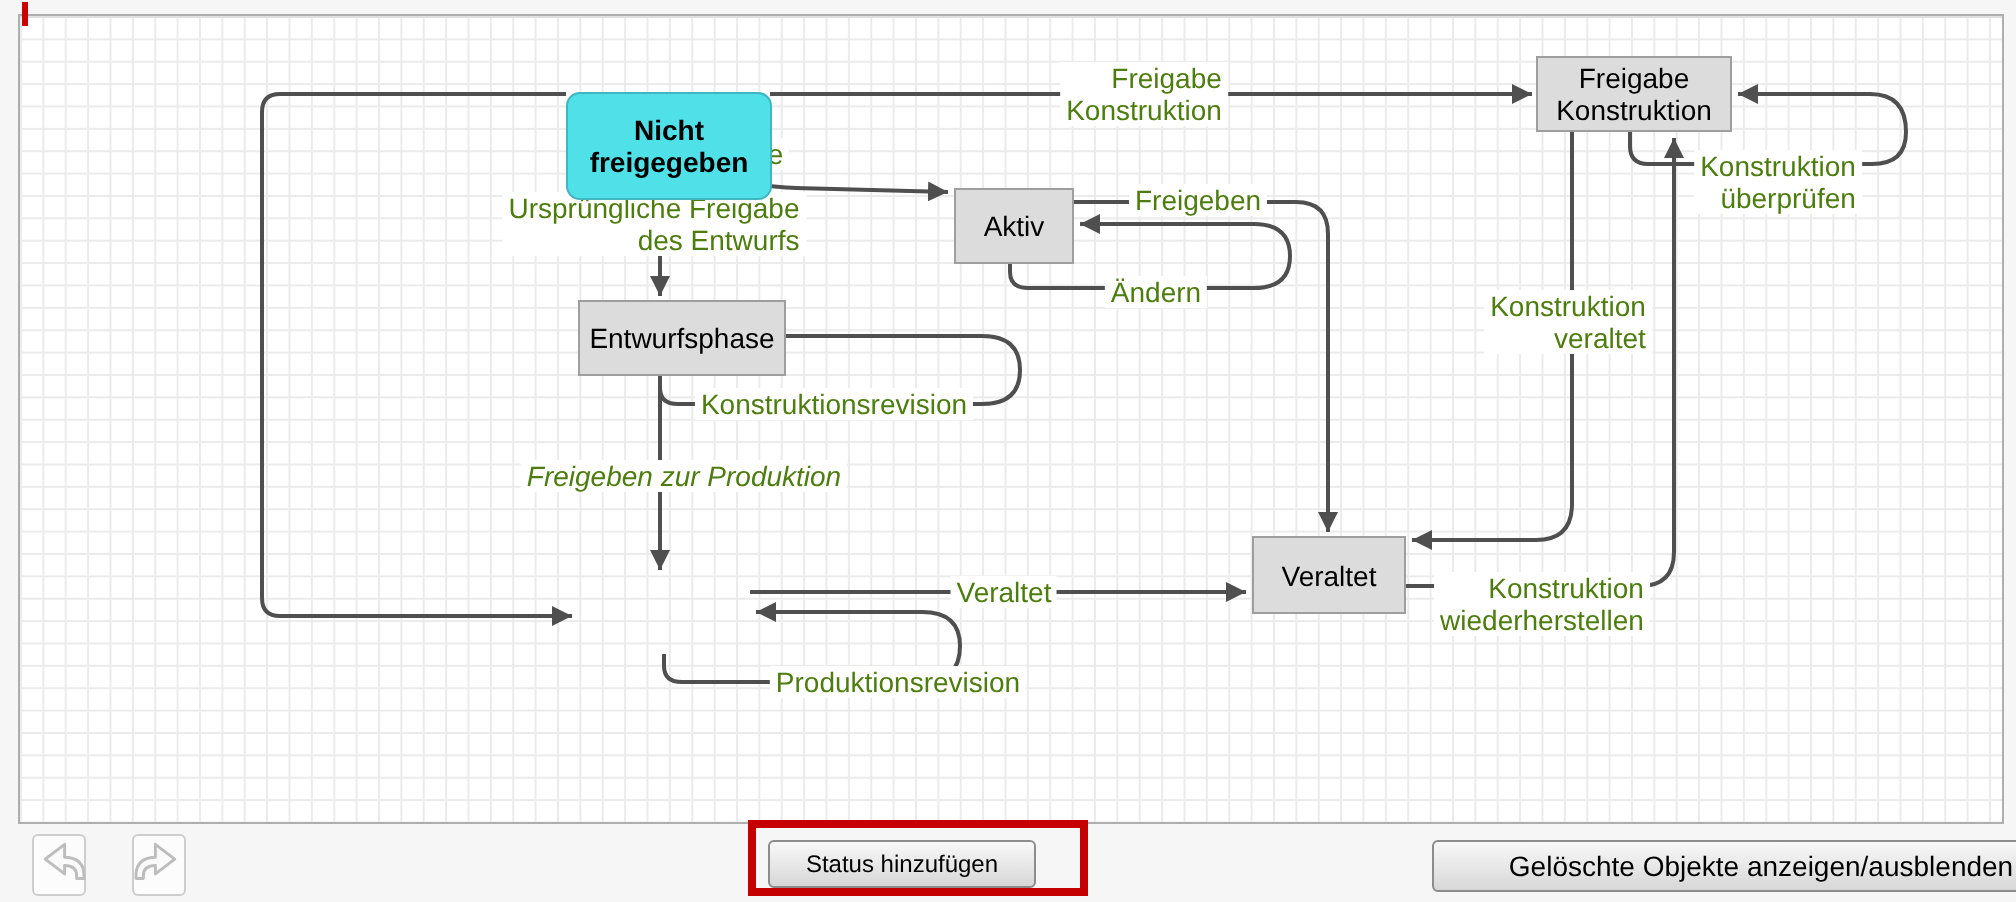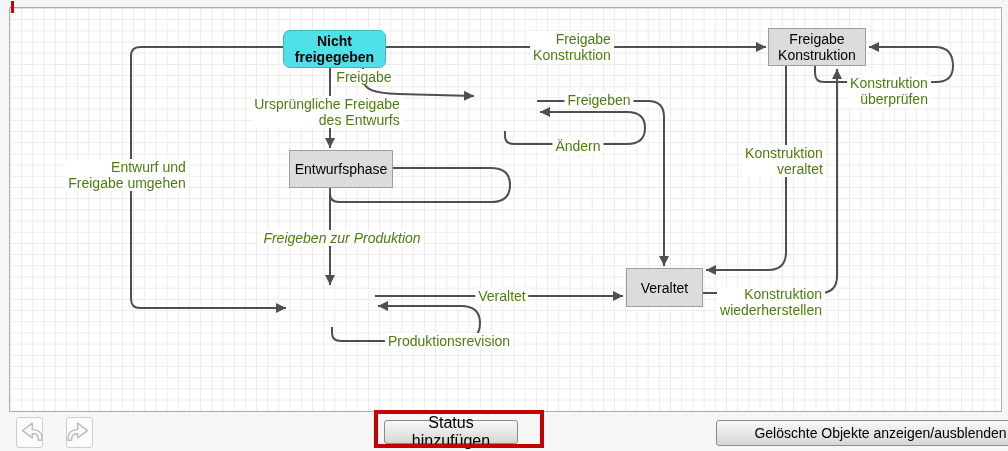--- a/index.html
+++ b/index.html
@@ -12,21 +12,21 @@
   #edges{position:absolute;left:0;top:0;width:1008px;height:451px;z-index:2;}
   #edges path.edge{stroke:#4f4f4f;stroke-width:2;fill:none;}
   .elabel{position:absolute;z-index:3;transform:translate(-50%,-50%);background:#ffffff;
     color:#4d7c0f;font-size:14px;line-height:16px;text-align:right;white-space:pre-line;padding:0 3px;}
   .node{position:absolute;z-index:4;display:flex;align-items:center;justify-content:center;
     text-align:center;box-sizing:border-box;background:#dcdcdc;border:1px solid #9e9e9e;
     color:#000;font-size:14px;line-height:16px;}
   .node.start{background:#4fe0e8;border:1px solid #3fb6c0;border-radius:7px;font-weight:bold;}
   .btn{position:absolute;z-index:4;display:flex;align-items:center;justify-content:center;
     box-sizing:border-box;background:linear-gradient(#f8f8f8,#e6e6e6 55%,#d7d7d7);
-    border:1px solid #8c8c8c;border-radius:3px;color:#000;font-size:16px;cursor:default;}
+    border:1px solid #8c8c8c;border-radius:3px;color:#000;font-size:12px;cursor:default;}
   .iconbtn{position:absolute;z-index:4;display:flex;align-items:center;justify-content:center;
     box-sizing:border-box;width:27px;height:31px;background:#fcfcfc;border:1px solid #cdcdcd;border-radius:3px;}
   #red-box{position:absolute;z-index:5;left:374px;top:410px;width:170px;height:38px;
     box-sizing:border-box;border:4px solid #c40000;}
   #red-tick{position:absolute;z-index:5;left:11px;top:1px;width:3px;height:12px;background:#cb0000;}
 </style>
 </head>
 <body>
 
 <div id="stage">
@@ -56,32 +56,32 @@
 
   <div class="elabel" style="left:572px;top:47px;">Freigabe
 Konstruktion</div>
   <div class="elabel" style="left:364px;top:77px;">Freigabe</div>
   <div class="elabel" style="left:327px;top:112px;">Ursprüngliche Freigabe
 des Entwurfs</div>
   <div class="elabel" style="left:599px;top:100px;">Freigeben</div>
   <div class="elabel" style="left:578px;top:146px;">Ändern</div>
   <div class="elabel" style="left:889px;top:91px;">Konstruktion
 überprüfen</div>
-  <div class="elabel" style="left:127px;top:175px;">Entwurf und
-Freigabe umgehen</div>
+  <div class="elabel" style="left:417px;top:202px;">Konstruktionsrevision</div>
   <div class="elabel" style="left:784px;top:161px;">Konstruktion
 veraltet</div>
   <div class="elabel" style="left:342px;top:238px;font-style:italic;">Freigeben zur Produktion</div>
   <div class="elabel" style="left:502px;top:296px;">Veraltet</div>
   <div class="elabel" style="left:771px;top:302px;">Konstruktion
 wiederherstellen</div>
   <div class="elabel" style="left:407px;top:341px;margin-left:42px;">Produktionsrevision</div>
 
-  <div class="node start" style="left:283px;top:30px;width:103px;height:38px;">Nicht freigegeben</div>
+  <div class="node start" style="left:283px;top:46px;width:103px;height:54px;">Nicht freigegeben</div>
   <div class="node" style="left:768px;top:28px;width:98px;height:38px;">Freigabe Konstruktion</div>
+  <div class="node" style="left:477px;top:94px;width:60px;height:38px;">Aktiv</div>
   <div class="node" style="left:289px;top:150px;width:104px;height:38px;">Entwurfsphase</div>
   <div class="node" style="left:626px;top:268px;width:77px;height:39px;">Veraltet</div>
 
   <div class="iconbtn" style="left:16px;top:417px;">
     <span>
       <svg width="26" height="24" viewBox="0 0 28 26">
         <path d="M16.5,4.5 L6,12.5 L16.5,20.5 L16.5,16 C21,16 23,18 23,21.5 L23,23 L27,23 L27,21 C27,14.5 22.5,11.5 16.5,11.5 Z" fill="#fafafa" stroke="#bdbdbd" stroke-width="1.6" stroke-linejoin="round"></path>
       </svg>
     </span>
   </div>

